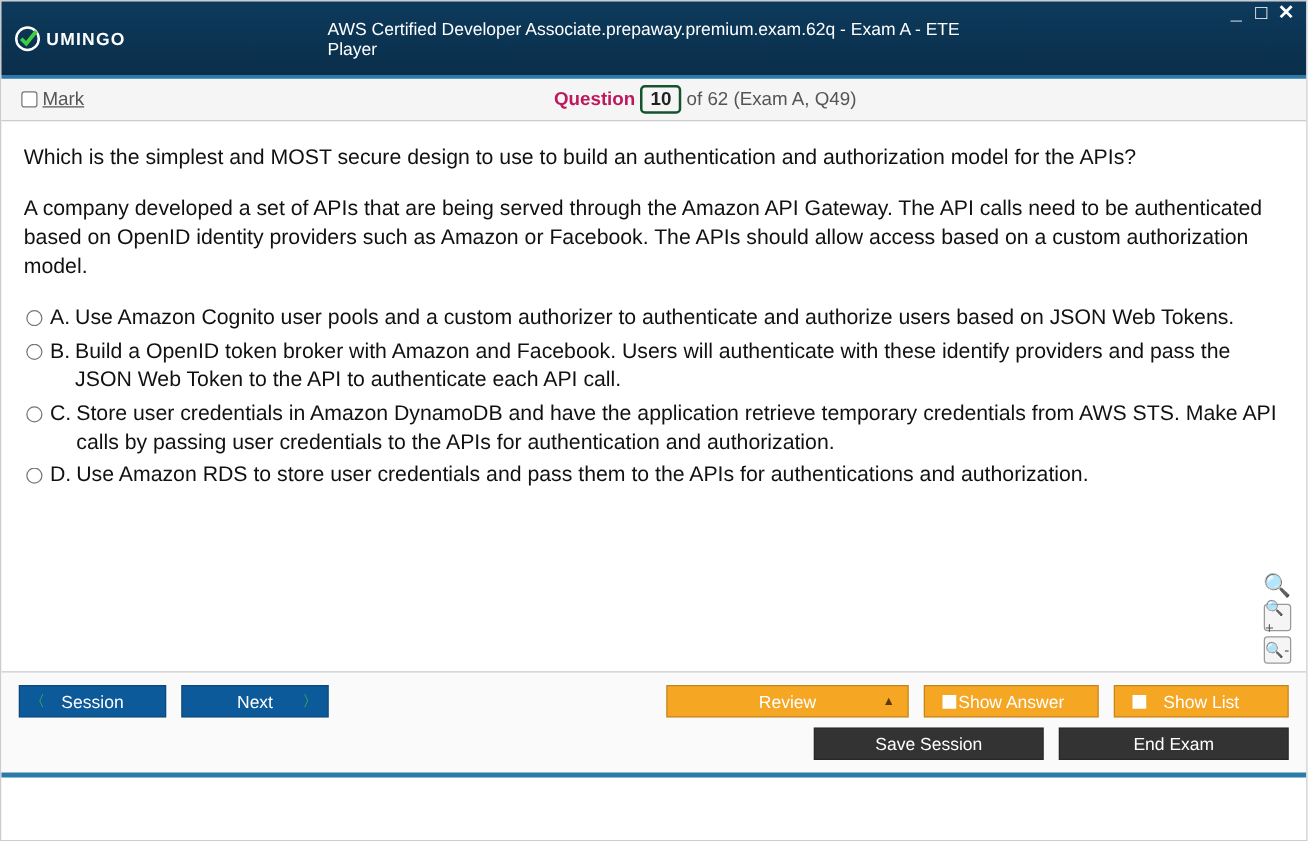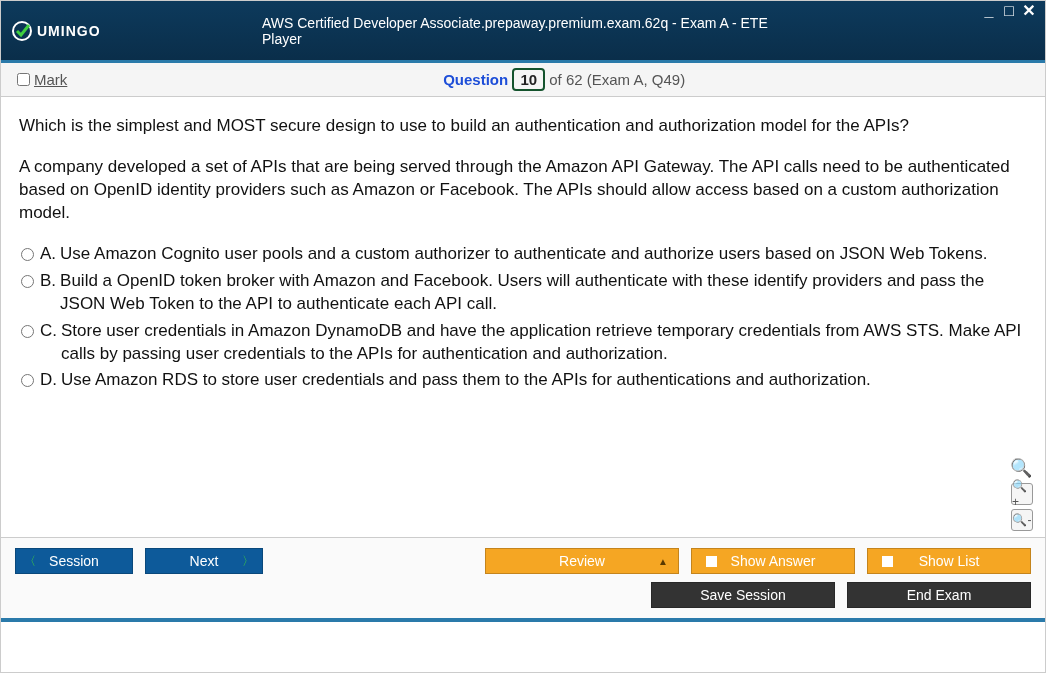--- a/index.html
+++ b/index.html
@@ -8,41 +8,41 @@
 .logo { display: flex; align-items: center; color: #fff; font-weight: bold; font-size: 14px; letter-spacing: 1px; }
 .logo svg { margin-right: 4px; }
 .title { position: absolute; left: 50%; transform: translateX(-50%); color: #fff; font-size: 14px; }
 .window-controls { position: absolute; top: 4px; right: 8px; display: flex; gap: 4px; }
 .window-controls span { color: #fff; font-size: 16px; font-weight: bold; cursor: pointer; line-height: 12px; width: 16px; text-align: center; }
 .question-header { background: #f5f5f5; border-bottom: 1px solid #ccc; padding: 8px 16px; display: flex; color: #555; font-size: 15px; }
 .mark { display: flex; align-items: center; gap: 4px; }
 .mark input { width: 13px; height: 13px; }
 .mark-label { text-decoration: underline; }
 .question-info { margin: 0 auto; }
-.question-info b { color: #1d4ed8; margin-left: 32px; }
+.question-info b { color: #be185d; margin-left: 32px; }
 .qnum { border: 2px solid #14532d; border-radius: 4px; padding: 1px 6px; color: #222; font-weight: bold; }
 .question-body { padding: 18px 18px 10px 18px; font-size: 17px; color: #111; line-height: 1.35; height: 440px; position: relative; }
 .question-text p { margin-bottom: 18px; }
 .answer { display: flex; align-items: flex-start; margin-bottom: 4px; padding-left: 2px; }
 .answer input { margin-top: 5px; margin-right: 6px; flex-shrink: 0; }
 .answer-letter { margin-right: 4px; }
 .zoom-controls { position: absolute; right: 12px; bottom: 6px; display: flex; flex-direction: column; gap: 4px; }
 .zoom-btn { width: 22px; height: 22px; border: 1px solid #999; background: #f5f5f5; border-radius: 3px; display: flex; align-items: center; justify-content: center; cursor: pointer; font-size: 12px; color: #555; }
 .zoom-btn.search { border: none; background: none; color: #ccc; font-size: 18px; }
 .footer { border-top: 1px solid #ccc; padding: 10px 14px; background: #fafafa; }
 .footer-row { display: flex; gap: 12px; margin-bottom: 8px; }
 .footer-row:last-child { margin-bottom: 0; justify-content: flex-end; }
 .btn { height: 26px; display: flex; align-items: center; justify-content: center; font-size: 14px; color: #fff; cursor: pointer; position: relative; border: 1px solid rgba(0,0,0,0.2); }
 .btn-nav { background: #0d5a9a; width: 118px; }
 .btn-nav .arrow { position: absolute; font-size: 12px; color: #3fcf3f; }
 .btn-nav .arrow.left { left: 8px; }
 .btn-nav .arrow.right { right: 8px; }
 .btn-review { background: #f5a623; width: 194px; }
 .btn-review .tri { position: absolute; right: 10px; font-size: 10px; color: #5a3a00; }
-.btn-show { background: #f5a623; width: 164px; justify-content: center; }
+.btn-show { background: #f5a623; width: 140px; justify-content: center; }
 .btn-show .chk { width: 11px; height: 11px; background: #fff; position: absolute; left: 14px; }
 .btn-dark { background: #333; width: 184px; }
 .spacer { flex: 1; }
 .bottom-line { height: 4px; background: #2a7aaa; }
 </style>
 </head>
 <body>
 
 <div class="titlebar">
   <div class="logo">

